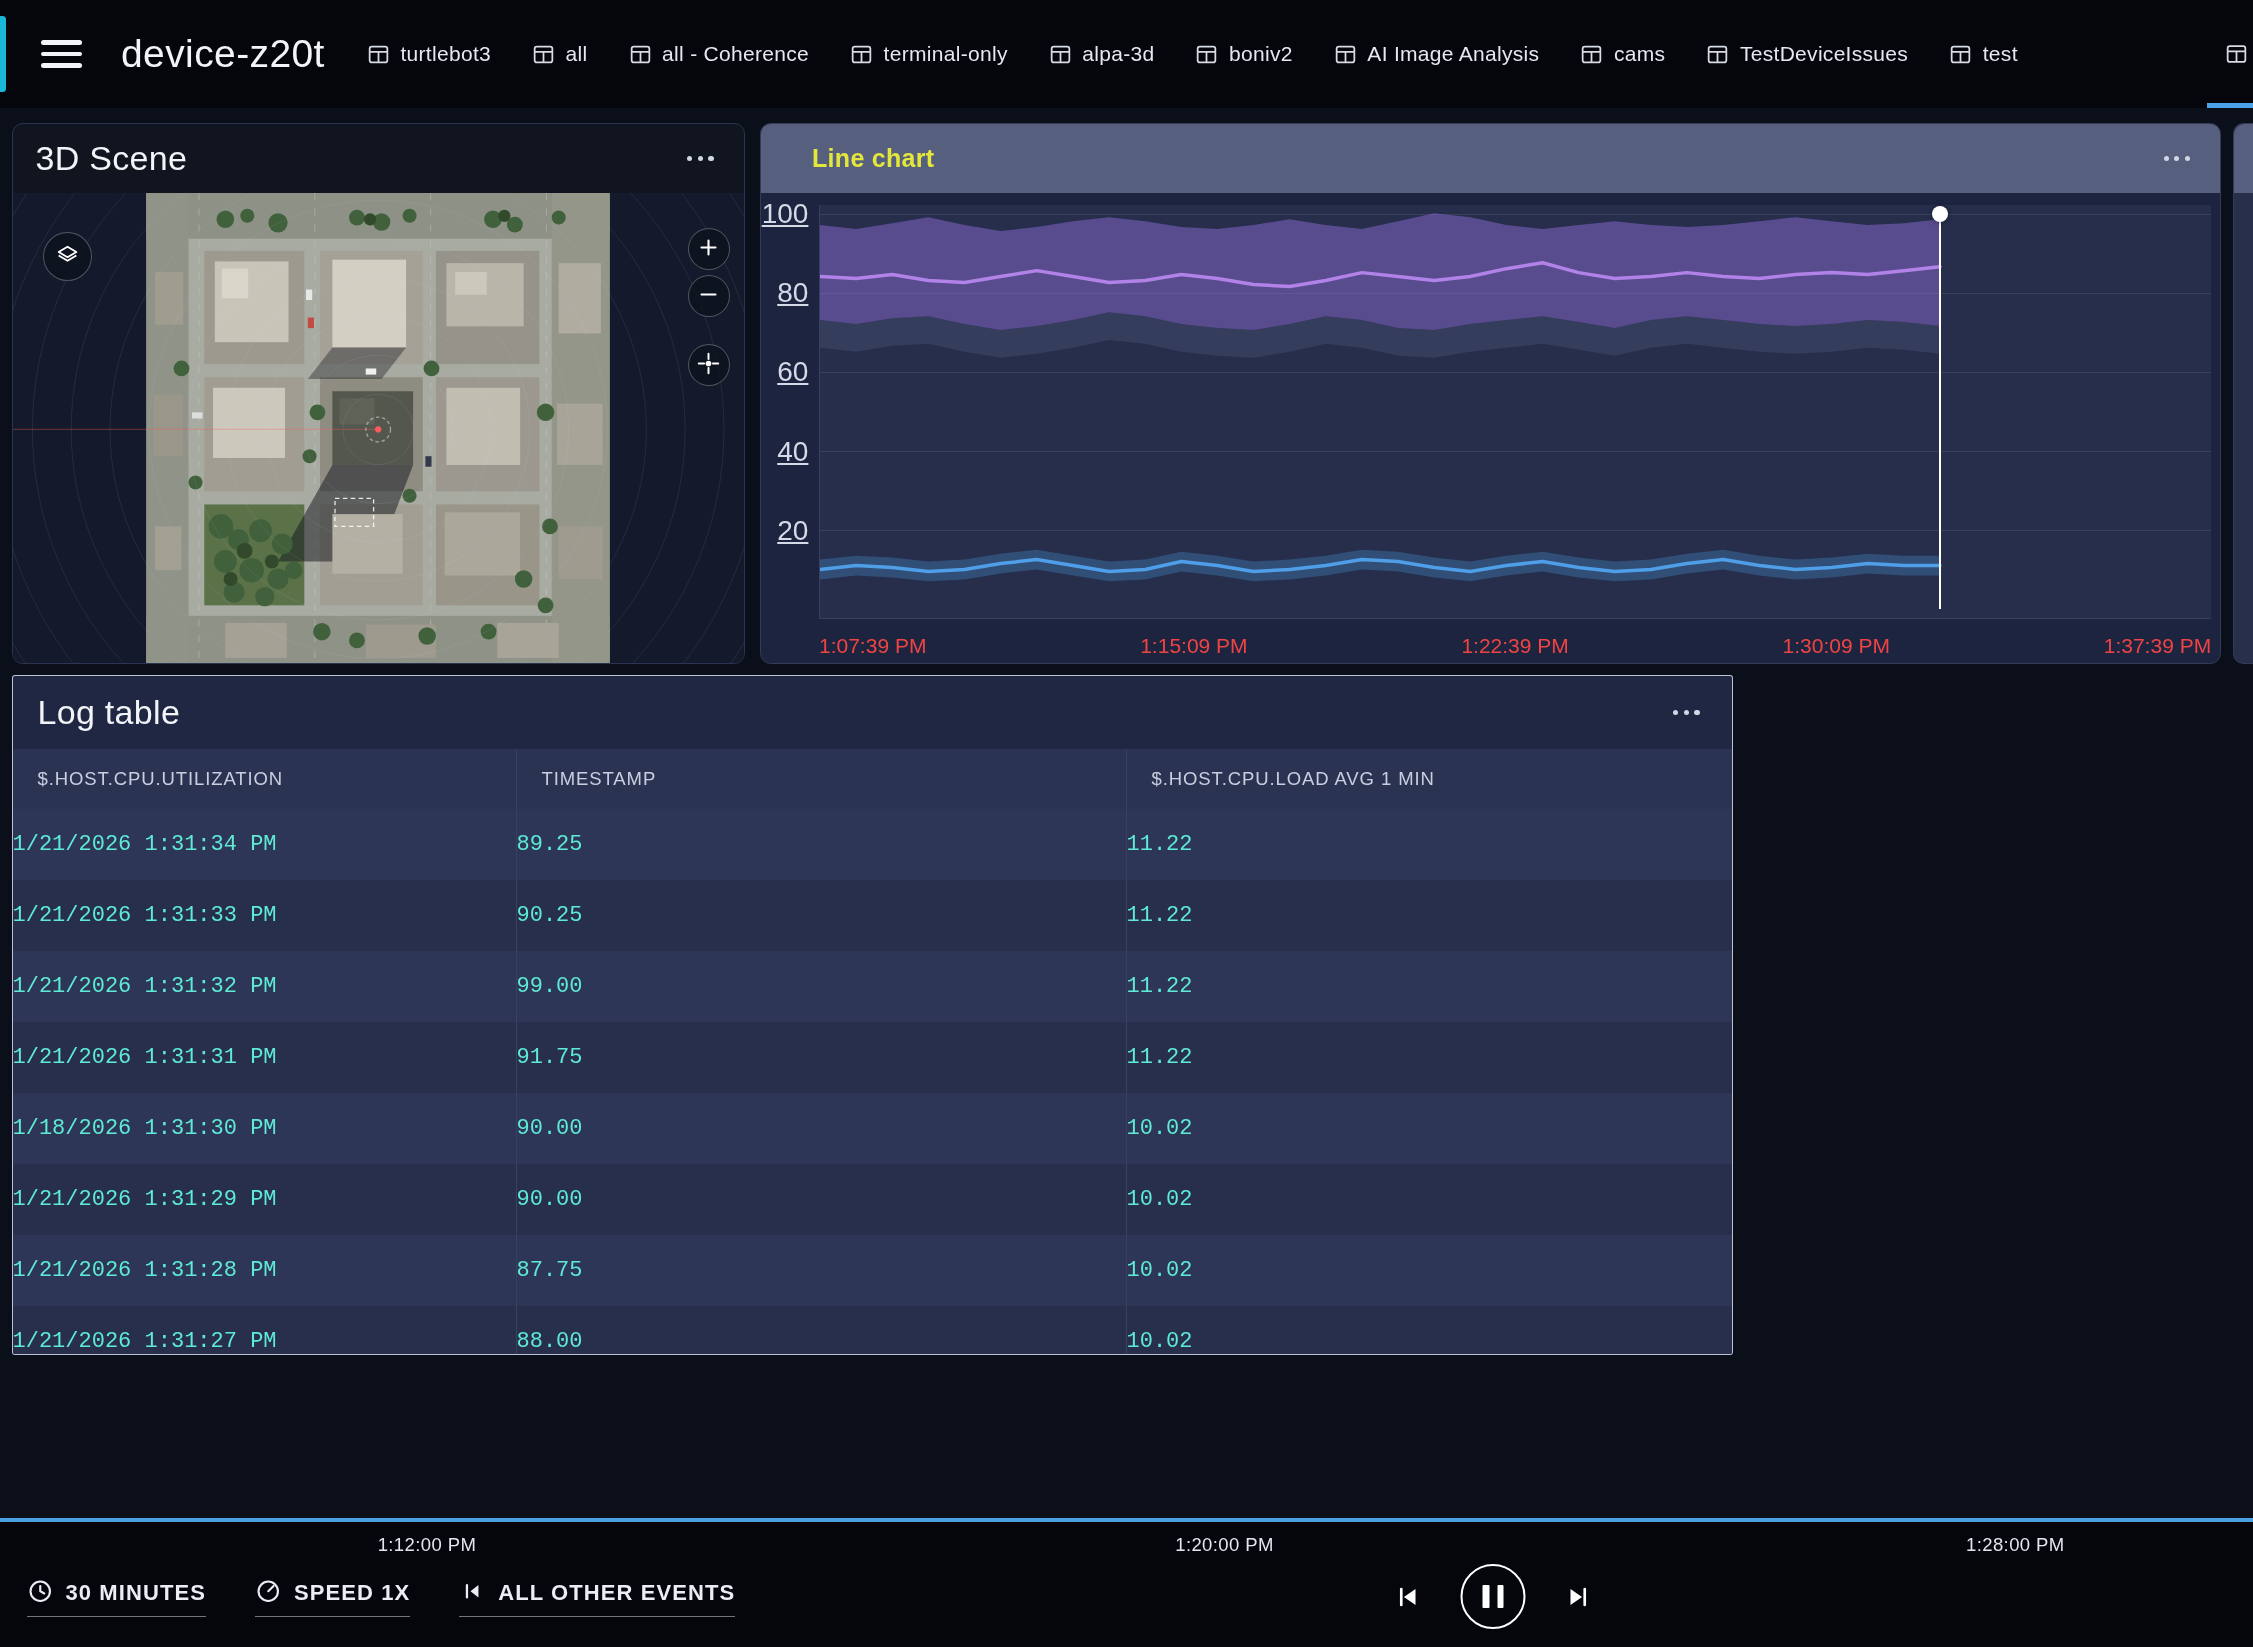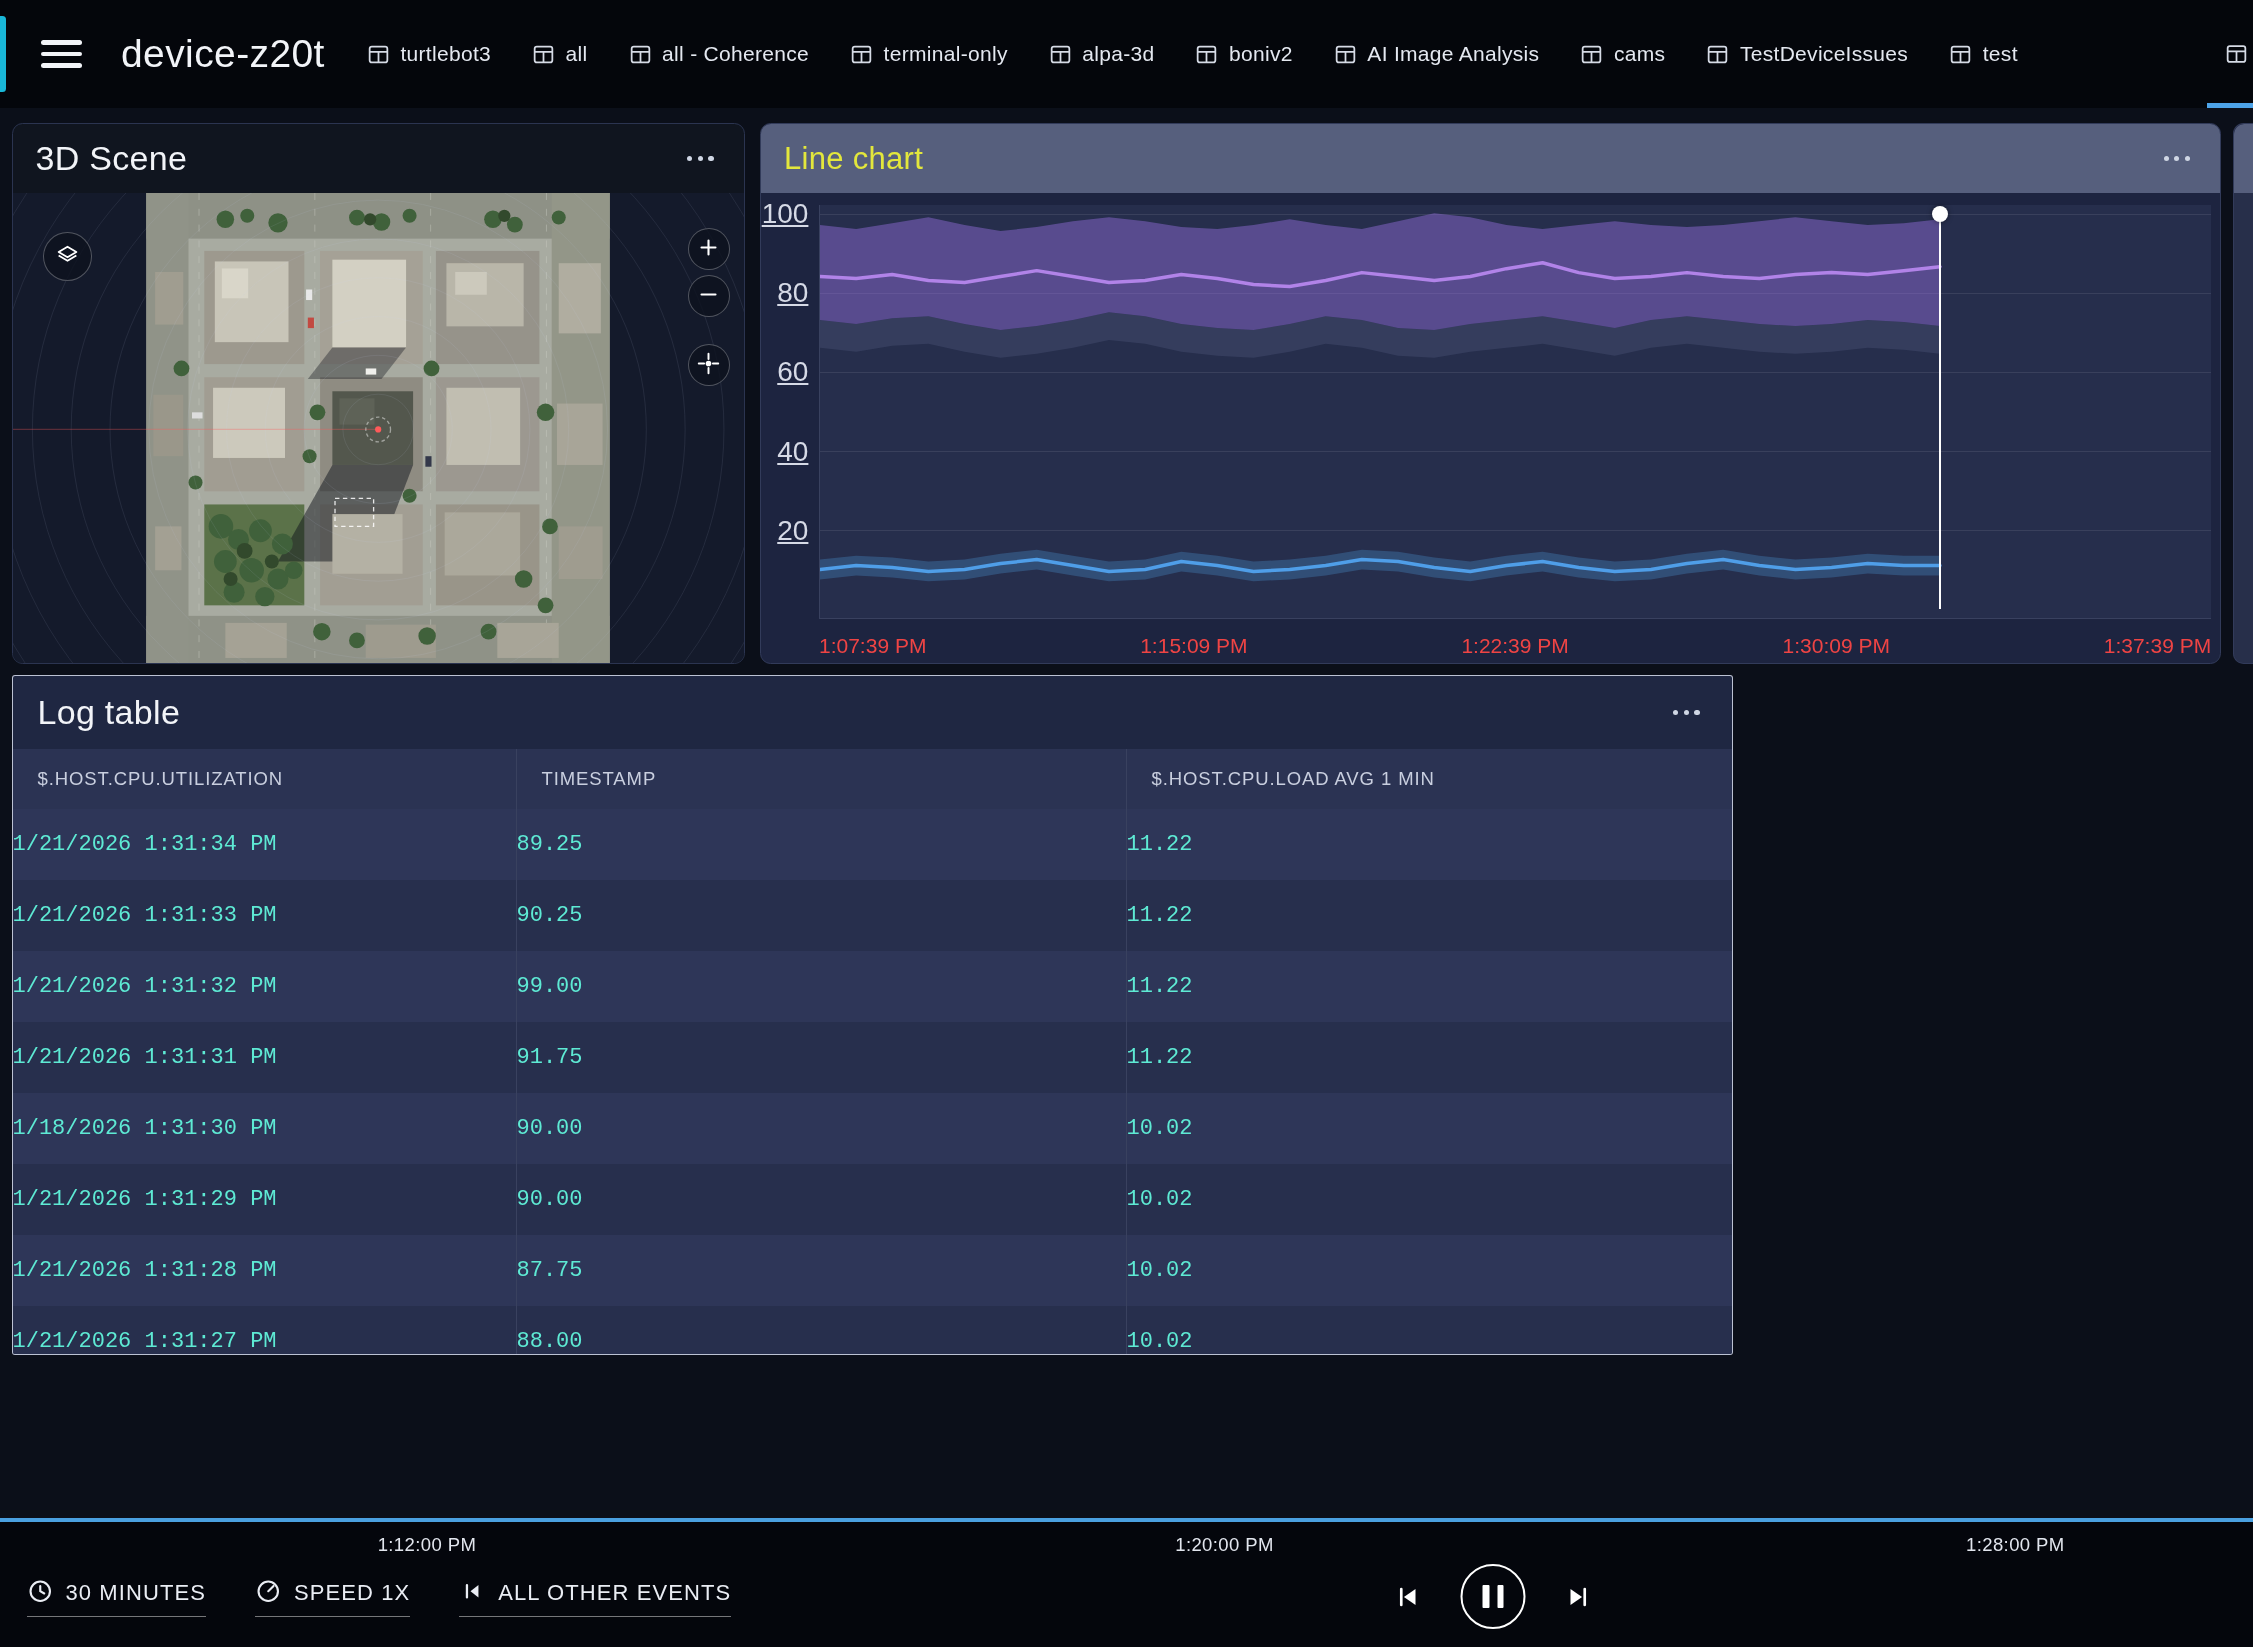--- a/index.html
+++ b/index.html
@@ -34,21 +34,21 @@
   .rings-overlay { position:absolute; inset:0; pointer-events:none; }
   .map-btn { position:absolute; display:flex; align-items:center; justify-content:center; border-radius:50%; background:rgba(13,18,30,0.82); border:0.9px solid rgba(255,255,255,0.28); cursor:pointer; }
   .layers-btn { left:30px; top:39px; width:49px; height:49px; }
   .zoom-stack { position:absolute; right:14px; top:35px; display:flex; flex-direction:column; gap:5.3px; align-items:center; }
   .zoom-btn { position:relative; width:42px; height:42px; }
   .fit-btn { position:relative; width:42px; height:42px; margin-top:21px; }
 
   
   .chart-panel { left:760px; top:123px; width:1461px; height:541px; background:#1d2440; border:0.9px solid #323b5a; }
   .chart-header { height:69px; background:#565f7d; display:flex; align-items:center; justify-content:space-between; padding:0 23px; }
-  .chart-title { font-size:31px; font-weight:400; color:#e3e73c; letter-spacing:0.3px; }
+  .chart-title { font-size:25px; font-weight:700; color:#e3e73c; letter-spacing:0.3px;margin-left:28px; }
   .chart-body { position:relative; height:470px; display:grid; grid-template-columns:58px 1fr; grid-template-rows:1fr 39px; padding:12.4px 8.8px 5.3px 0; }
   .y-axis { grid-column:1; grid-row:1; position:relative; }
   .ytick { position:absolute; right:10.6px; transform:translateY(-50%); font-size:28px; color:#d6dae6;text-decoration:underline; }
   .plot { grid-column:2; grid-row:1; position:relative; background:#262e4c; border-left:0.9px solid #39415f; border-bottom:0.9px solid #39415f; }
   .plot svg { position:absolute; inset:0; width:100%; height:100%; z-index:1; }
   .gridline { position:absolute; left:0; right:0; height:0.9px; background:rgba(255,255,255,0.09); z-index:0; }
   .cursor { position:absolute; top:2%; bottom:2%; width:2.6px; margin-left:-1.3px; background:#ffffff; z-index:2; cursor:ew-resize; }
   .cursor-dot { position:absolute; top:-8px; left:50%; transform:translateX(-50%); width:16px; height:16px; border-radius:50%; background:#ffffff; box-shadow:0 0 5.3px rgba(0,0,0,0.5); }
   .x-axis { grid-column:2; grid-row:2; display:flex; justify-content:space-between; align-items:flex-end; padding-top:10.6px; }
   .x-axis span { font-size:21px; color:#ef4444; }
@@ -70,21 +70,21 @@
   .thead .th + .th, .tc + .tc { border-left:0.9px solid #39415f; height:100%; display:flex; align-items:center; }
   .thead .th { height:100%; display:flex; align-items:center; border-left:none; }
   .thead .th:nth-child(2), .thead .th:nth-child(3) { border-left:0.9px solid #39415f; }
 
   
   .bottom-strip { position:absolute; left:0; top:1518px; width:2253px; height:130px; background:#04060c; }
   .timeline-line { position:absolute; left:0; top:0; width:100%; height:4.4px; background:#4aa0e0; cursor:pointer; }
   .tlabel { position:absolute; top:16px; transform:translateX(-50%); font-size:18.5px; color:#e2e6ee; letter-spacing:0.4px; }
   .transport-left { position:absolute; left:26.5px; top:60px; display:flex; gap:49px; align-items:flex-end; }
   .ctrl { display:flex; align-items:center; gap:12.4px; padding-bottom:8.8px; border-bottom:0.9px solid rgba(255,255,255,0.45); cursor:pointer; }
-  .ctrl span.lbl { font-size:22px; font-weight:400; letter-spacing:1.1px; color:#eaedf4;text-align:right; }
+  .ctrl span.lbl { font-size:22px; font-weight:700; letter-spacing:1.1px; color:#eaedf4;text-align:right; }
   .playback-center { position:absolute; left:1493px; top:46px; transform:translateX(-50%); display:flex; align-items:center; gap:37px; }
   .pause-btn { width:65px; height:65px; border-radius:50%; border:2.6px solid #ffffff; background:transparent; display:flex; align-items:center; justify-content:center; gap:8px; cursor:pointer; }
   .pause-btn i { display:block; width:6.2px; height:23px; background:#ffffff; border-radius:0.9px; }
   .skip { cursor:pointer; display:flex; align-items:center; }
 </style>
 </head>
 <body>
 
 <div class="page">
 

